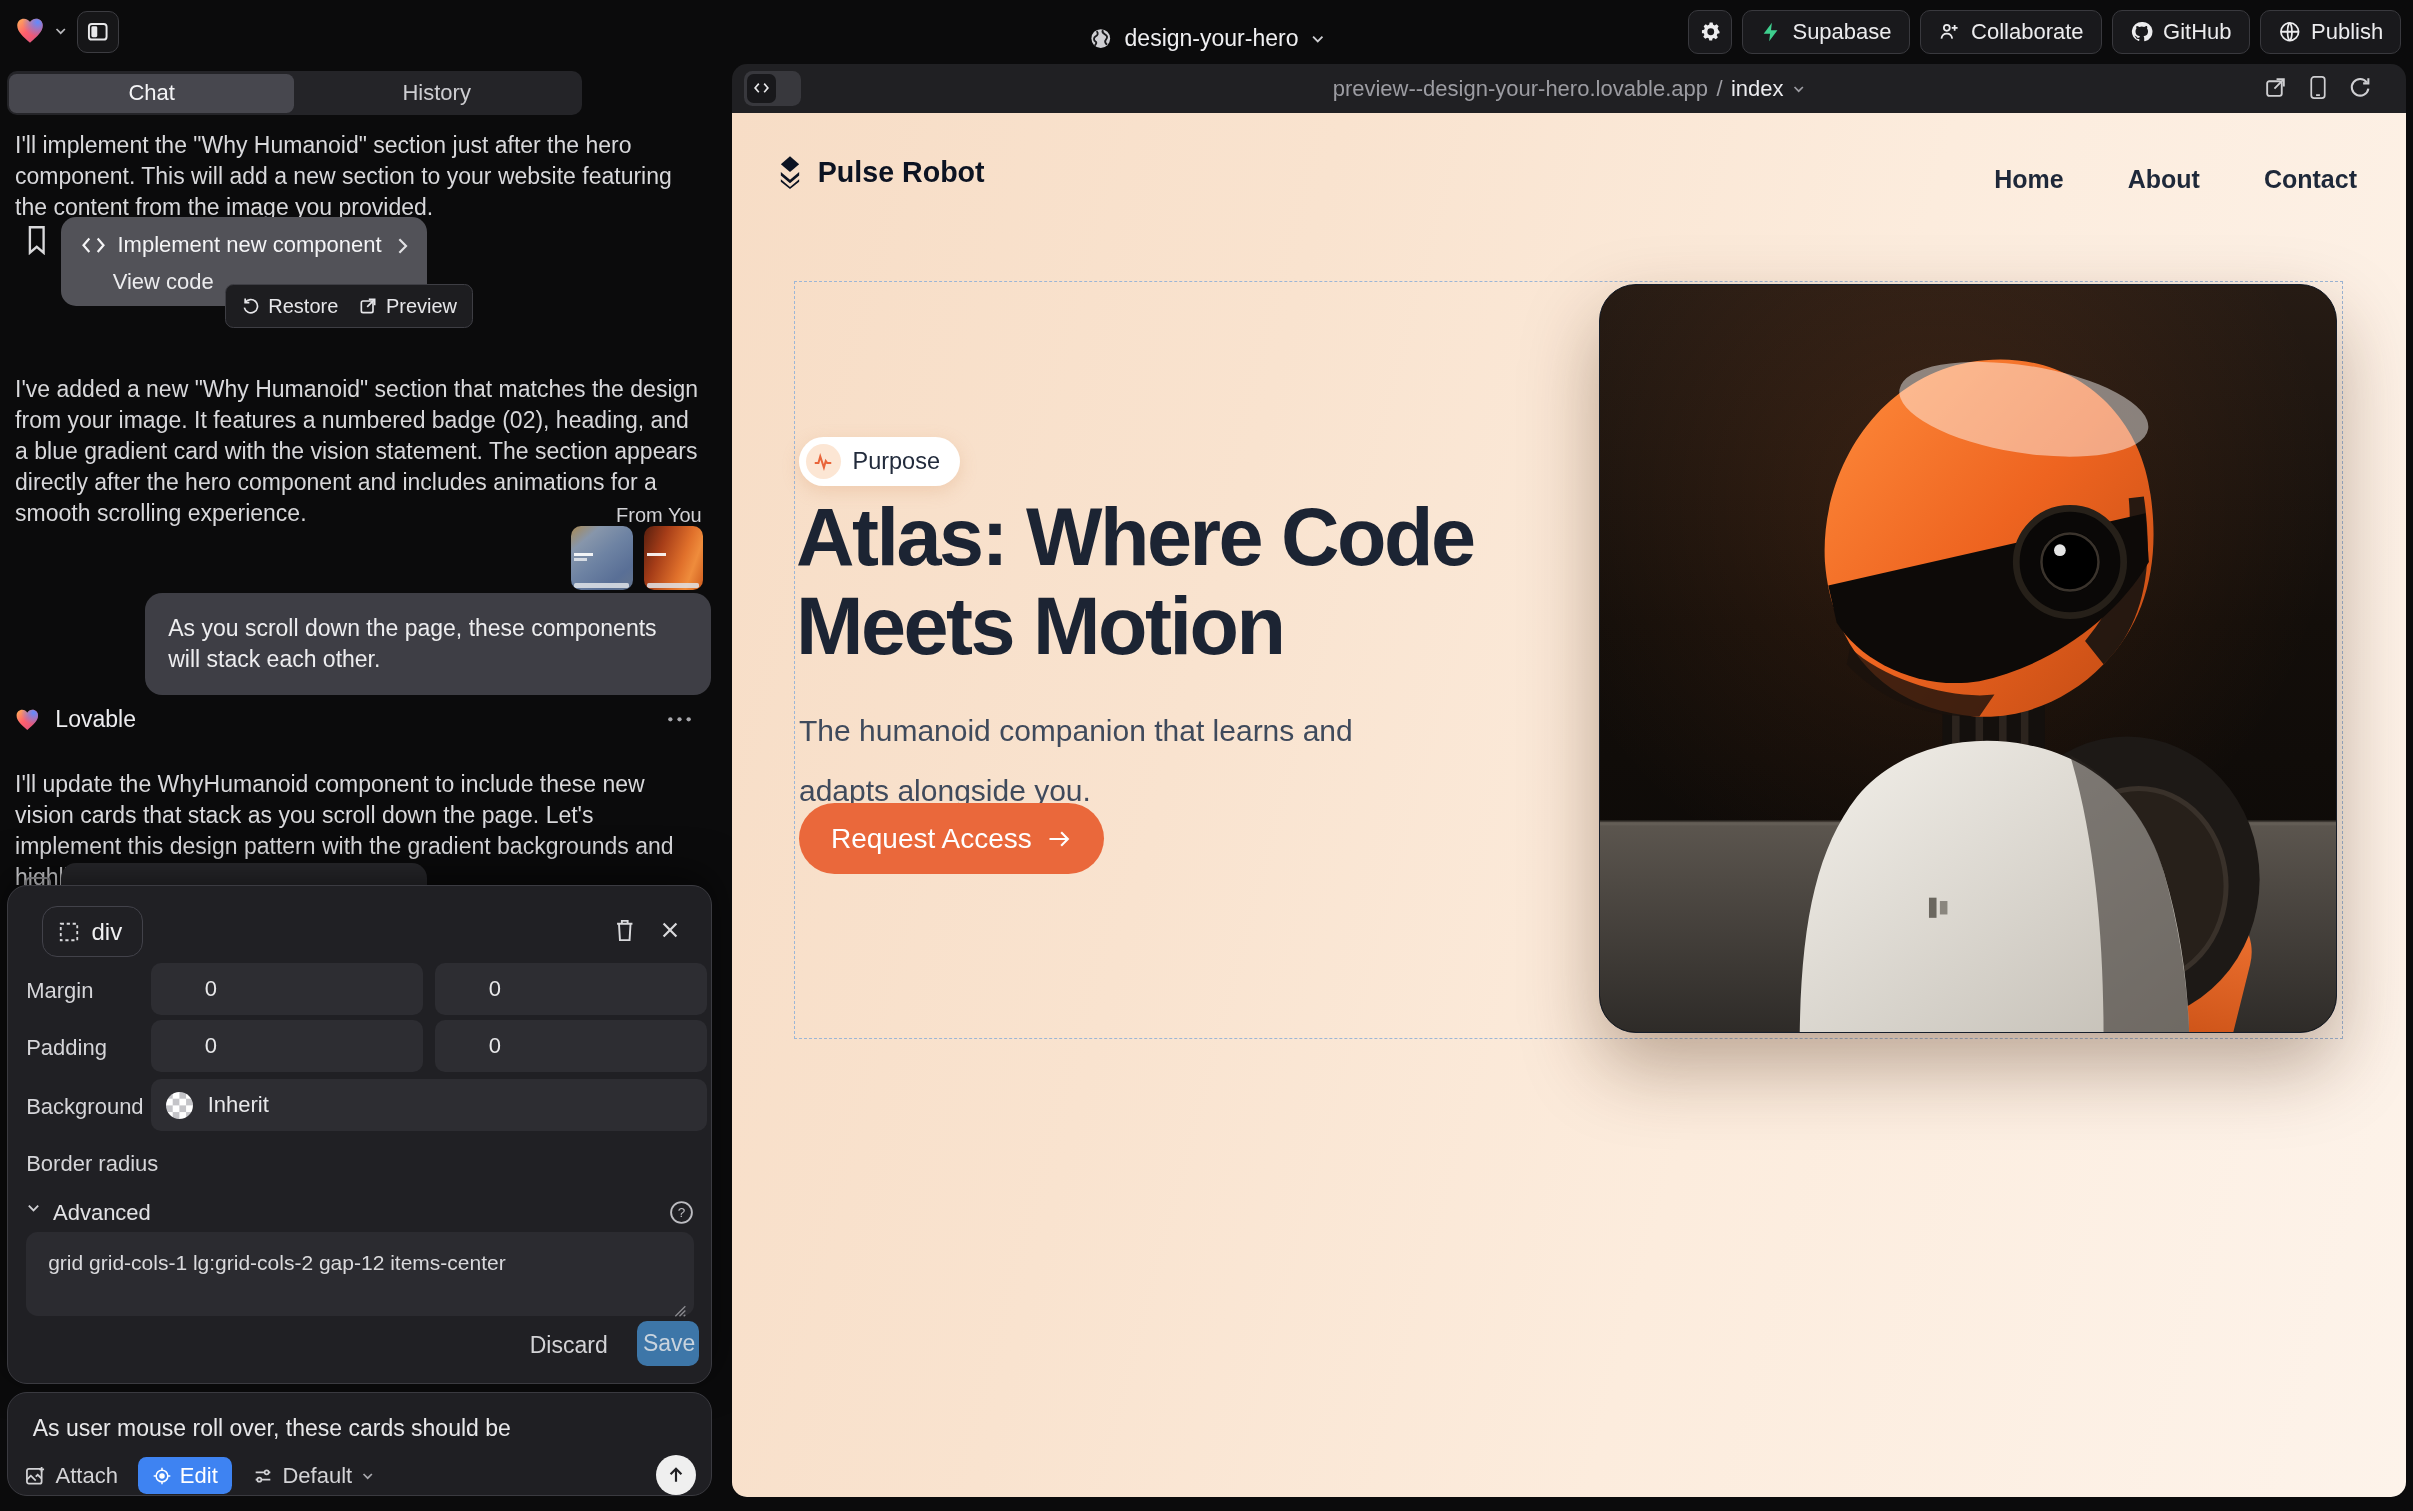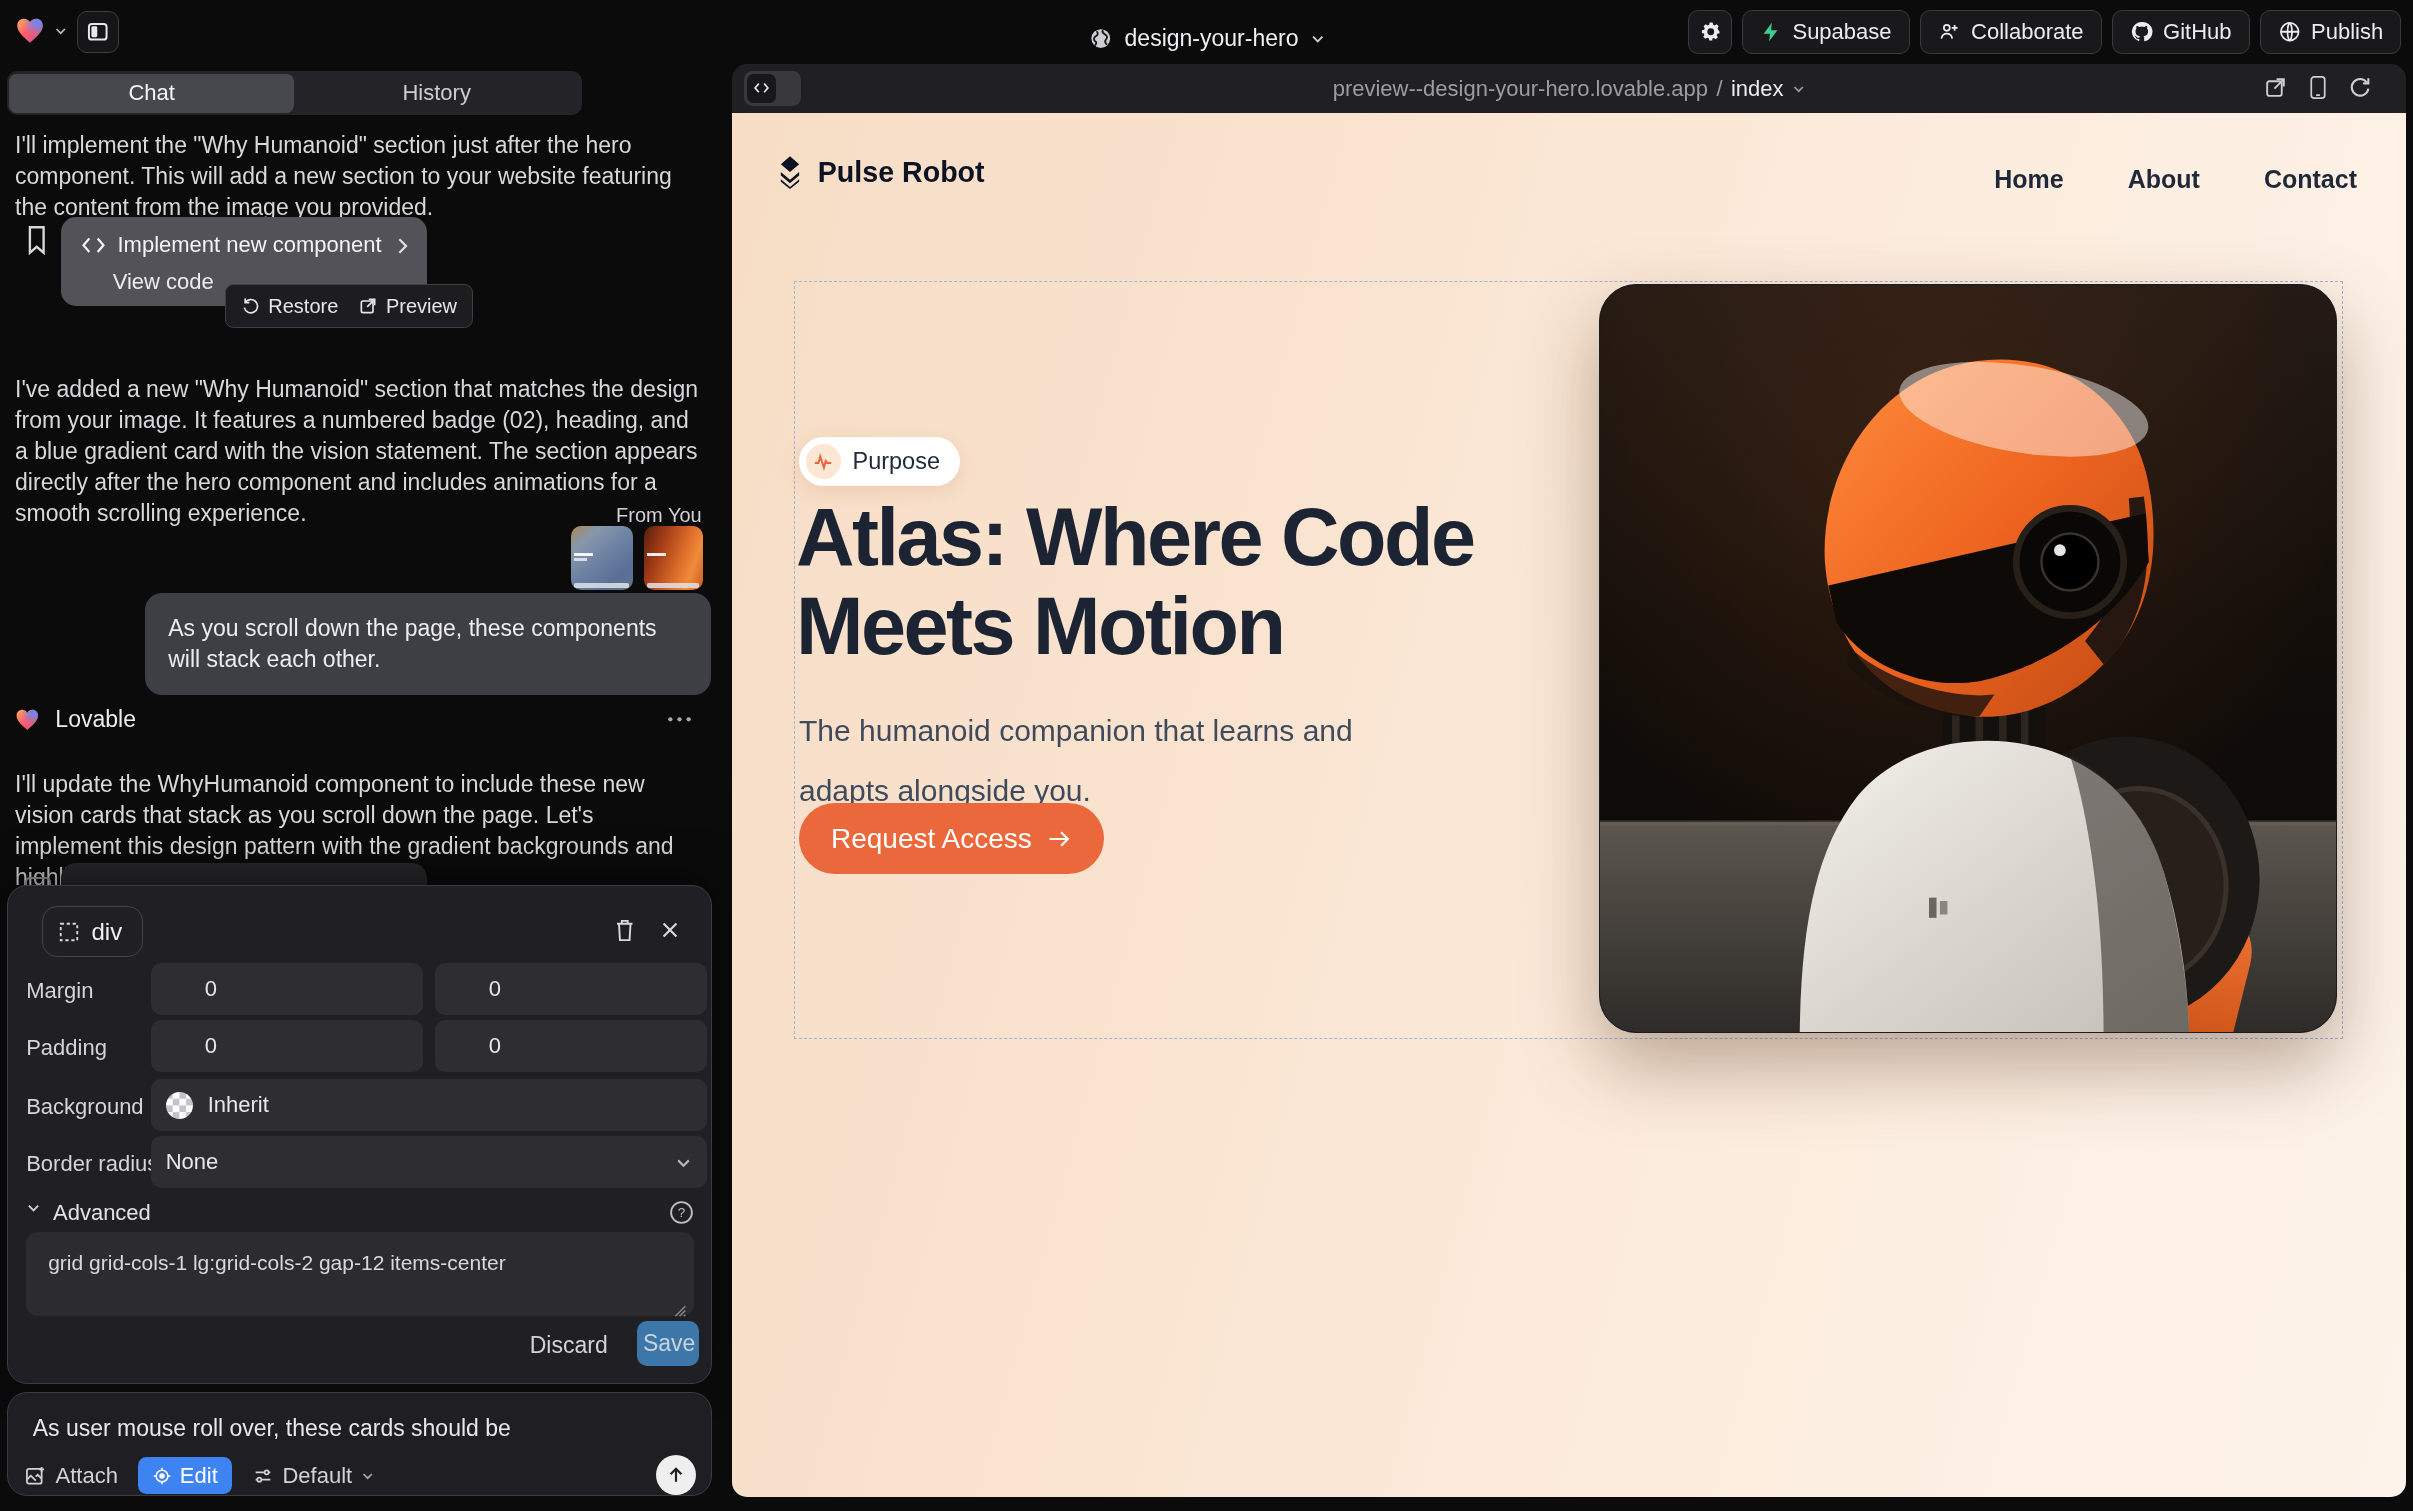--- a/index.html
+++ b/index.html
@@ -374,28 +374,20 @@
       </span>
       <input class="num-input" style="left: 427px; top: 134px;" value="0">
 
       <div class="insp-label" style="top:208px;">Background</div>
       <div class="wide-field" style="top:193px;">
         <span class="swatch"></span>
         <span>Inherit</span>
       </div>
 
       <div class="insp-label" style="top:265px;">Border radius</div>
-      <div class="wide-field" style="top:250px;">
-        <span>None</span>
-        <span class="sel-chevron">
-          <svg class="i" width="17" height="17" viewBox="0 0 16 16">
-              <path d="M3 6l5 5 5-5" fill="none" stroke="#b9b9bd" stroke-width="2"></path>
-            </svg>
-        </span>
-      </div>
 
       <div class="adv-row">
         <span>
           <svg class="i" width="15" height="15" viewBox="0 0 16 16">
               <path d="M3 6l5 5 5-5" fill="none" stroke="#cfcfd3" stroke-width="2"></path>
             </svg>
         </span>
         <span>Advanced</span>
         <span class="adv-help">
           <svg class="i" width="25" height="25" viewBox="0 0 24 24" style="font-size:26px">

